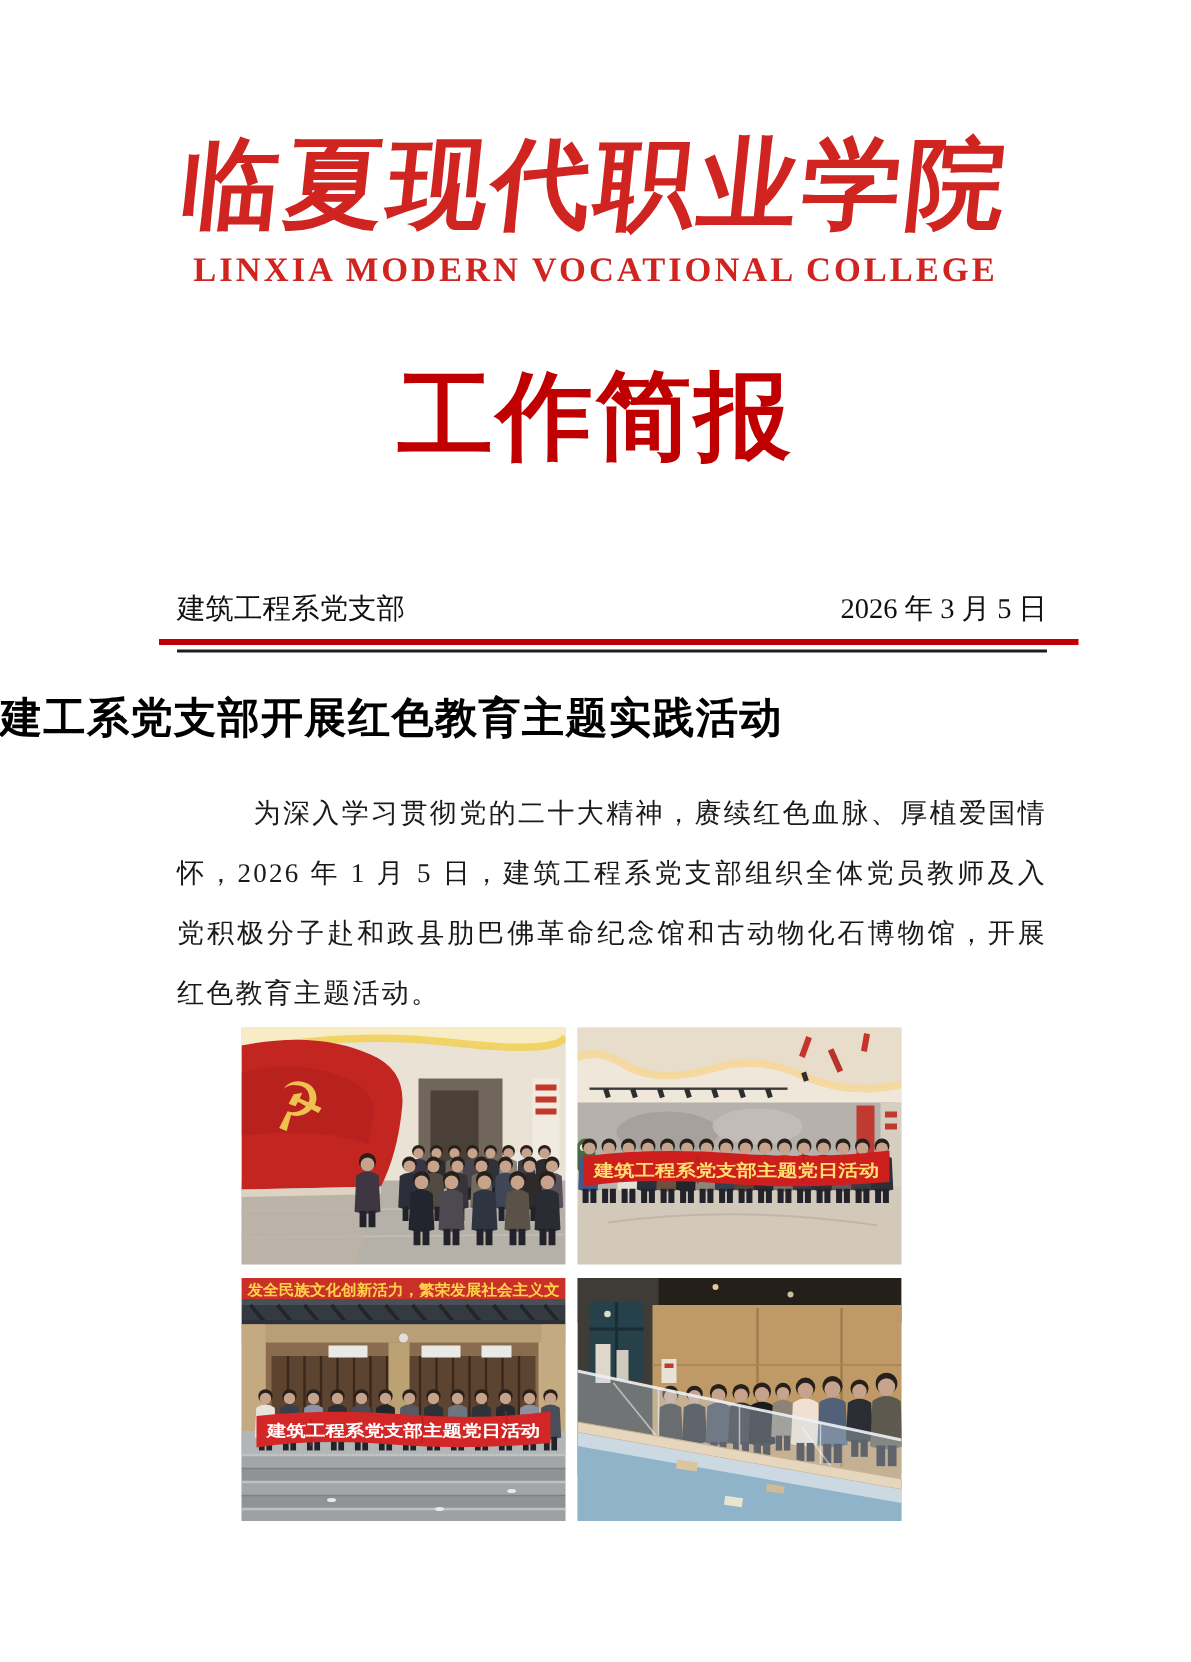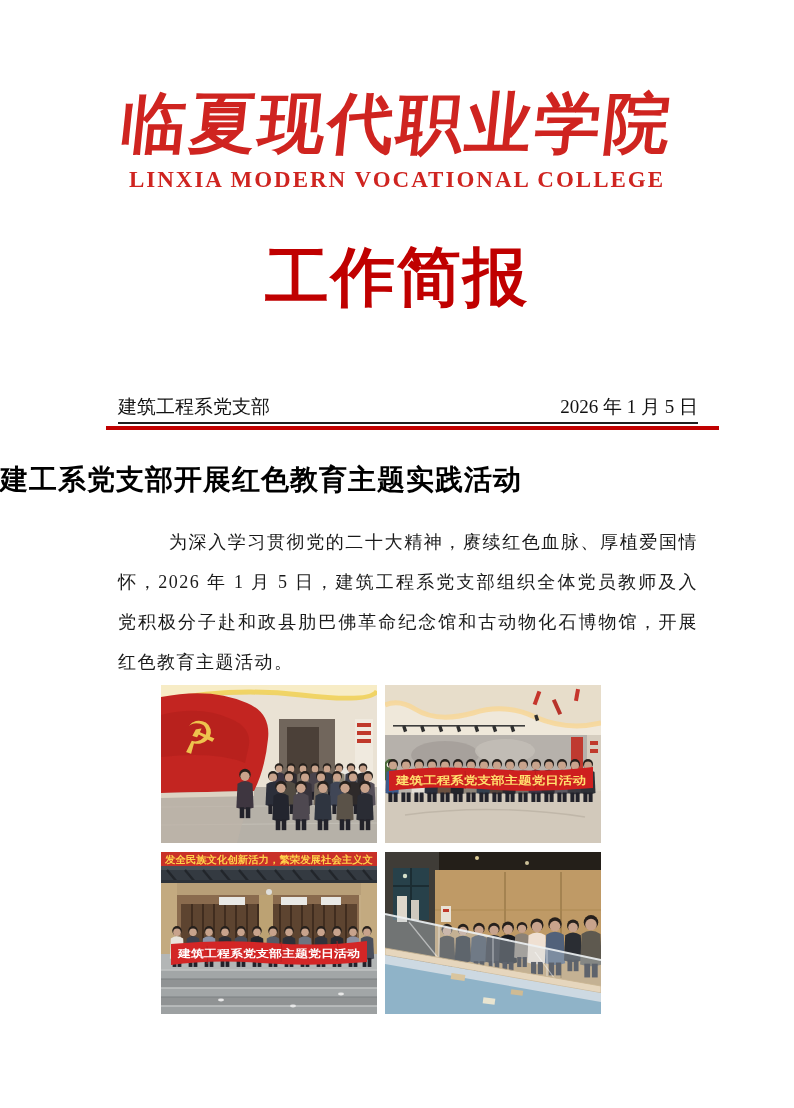--- a/index.html
+++ b/index.html
@@ -18,21 +18,21 @@
     color:var(--brand-red,#cf2420);white-space:nowrap;
   }
   .doc-title{
     position:absolute;top:236px;left:0;width:100%;text-align:center;
     font-size:64px;line-height:84px;font-weight:bold;letter-spacing:2px;
     color:var(--accent-red,#c00000);white-space:nowrap;
   }
   .meta{
     position:absolute;top:394px;left:118px;width:580px;display:flex;
     justify-content:space-between;align-items:flex-end;
-    font-size:19px;line-height:25px;padding-bottom:3px;
+    font-size:19px;line-height:25px;padding-bottom:14px;
     border-bottom:2px solid var(--rule-black,#1f1f1f);
   }
   .rule-red{
     position:absolute;top:426px;left:106px;width:613px;height:4px;
     background:var(--accent-red,#c00000);
   }
   .article-title{
     position:absolute;top:460px;left:0;width:100%;text-align:left;
     font-size:28px;line-height:40px;font-weight:bold;letter-spacing:1px;
     color:#000;white-space:nowrap;
@@ -68,21 +68,21 @@
 
 <div class="page">
 
   <div class="logo-cn">临夏现代职业学院</div>
   <div class="logo-en">LINXIA MODERN VOCATIONAL COLLEGE</div>
 
   <div class="doc-title">工作简报</div>
 
   <div class="meta">
     <span>建筑工程系党支部</span>
-    <span>2026 年 1 月 5 日</span>
+    <span>2026 年 3 月 5 日</span>
   </div>
   <div class="rule-red"></div>
 
   <div class="article-title">建工系党支部开展红色教育主题实践活动</div>
 
   <p class="article-body">为深入学习贯彻党的二十大精神，赓续红色血脉、厚植爱国情怀，2026 年 1 月 5 日，建筑工程系党支部组织全体党员教师及入党积极分子赴和政县肋巴佛革命纪念馆和古动物化石博物馆，开展红色教育主题活动。</p>
 
   <div class="photo-grid">
 
     <svg class="photo" viewBox="0 0 216 158" preserveAspectRatio="none">

